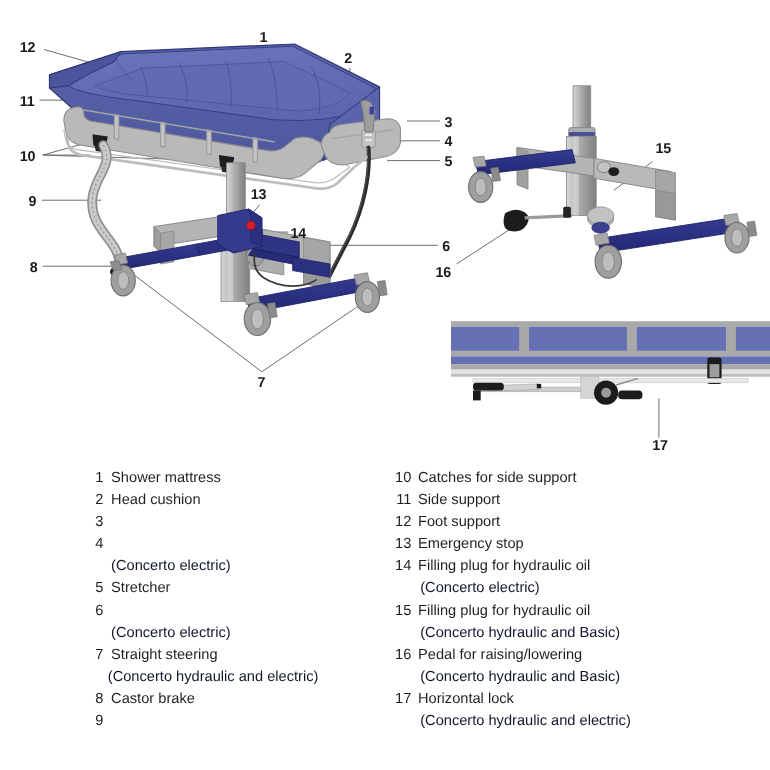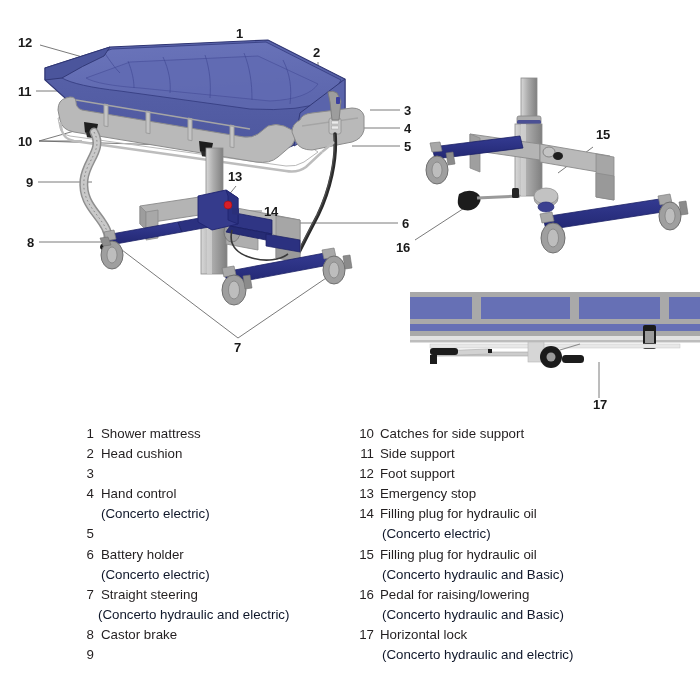--- a/index.html
+++ b/index.html
@@ -425,29 +425,28 @@
       </div>
       <div class="leg-row">
         <span class="leg-num">2</span>
         <span class="leg-text">Head cushion</span>
       </div>
       <div class="leg-row">
         <span class="leg-num">3</span>
       </div>
       <div class="leg-row">
         <span class="leg-num">4</span>
-        <span class="leg-text">Hand control</span>
       </div>
       <div class="leg-sub">(Concerto electric)</div>
       <div class="leg-row">
         <span class="leg-num">5</span>
+        <span class="leg-text">Stretcher</span>
       </div>
       <div class="leg-row">
         <span class="leg-num">6</span>
-        <span class="leg-text">Battery holder</span>
       </div>
       <div class="leg-sub">(Concerto electric)</div>
       <div class="leg-row">
         <span class="leg-num">7</span>
         <span class="leg-text">Straight steering</span>
       </div>
       <div class="leg-sub tight">(Concerto hydraulic and electric)</div>
       <div class="leg-row">
         <span class="leg-num">8</span>
         <span class="leg-text">Castor brake</span>

